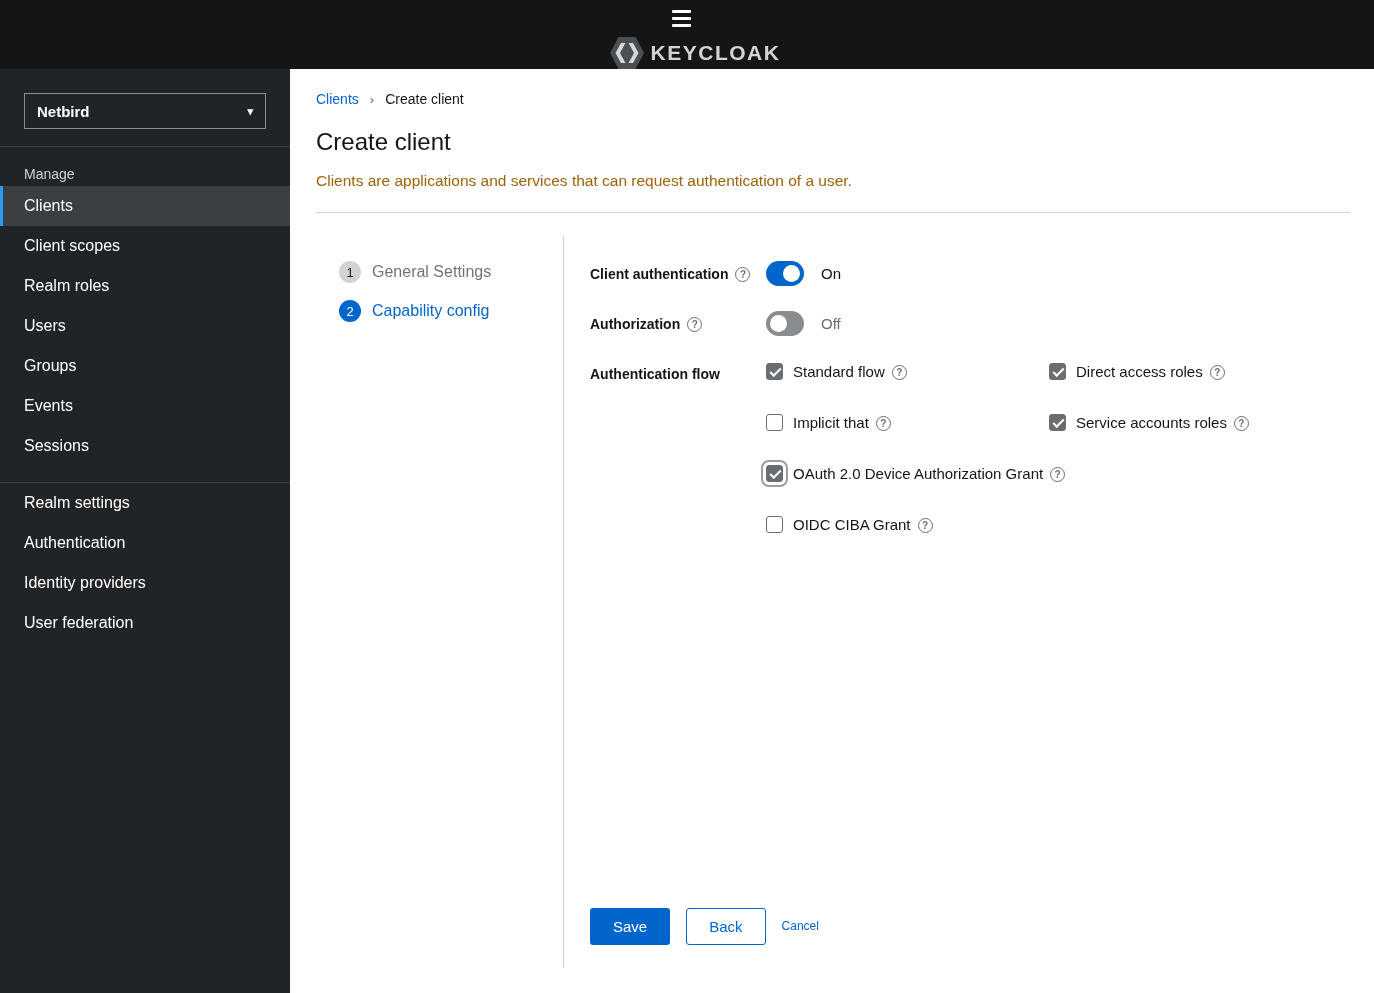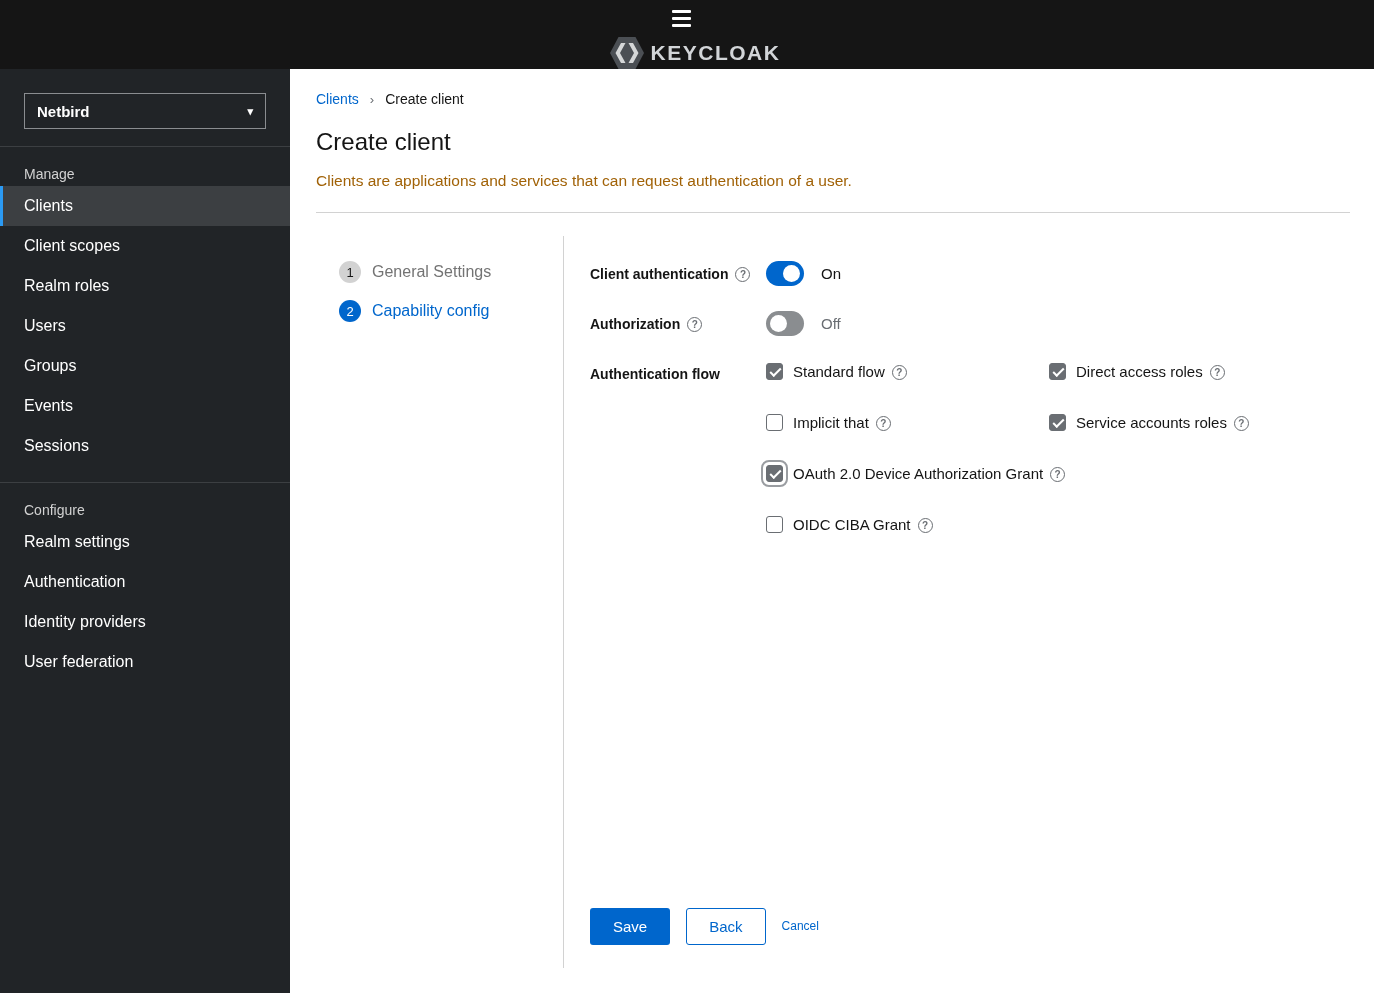--- a/index.html
+++ b/index.html
@@ -164,21 +164,20 @@
       <span>Groups</span>
     </div>
     <div class="nav-item">
       <span>Events</span>
     </div>
     <div class="nav-item">
       <span>Sessions</span>
     </div>
 
     <div class="nav-section-divider"></div>
-    <div class="nav-section-title">Configure</div>
     <div class="nav-item">
       <span>Realm settings</span>
     </div>
     <div class="nav-item">
       <span>Authentication</span>
     </div>
     <div class="nav-item">
       <span>Identity providers</span>
     </div>
     <div class="nav-item">

